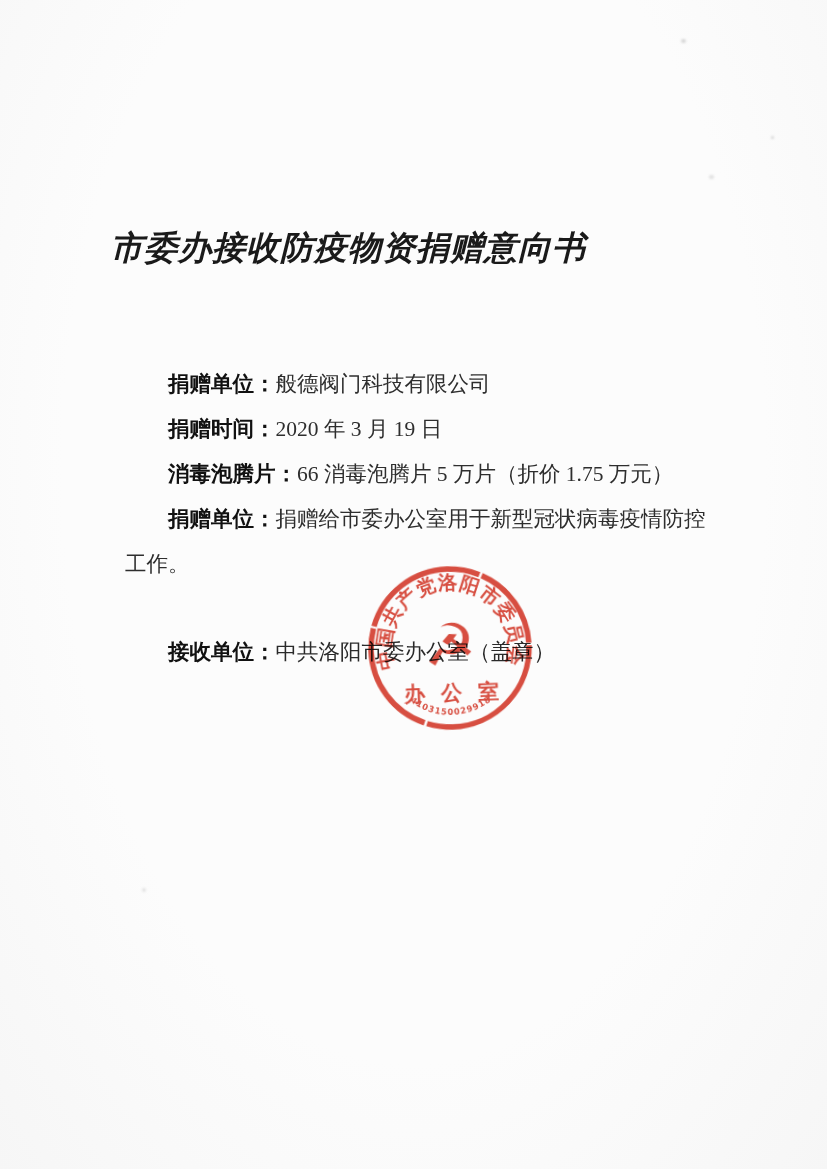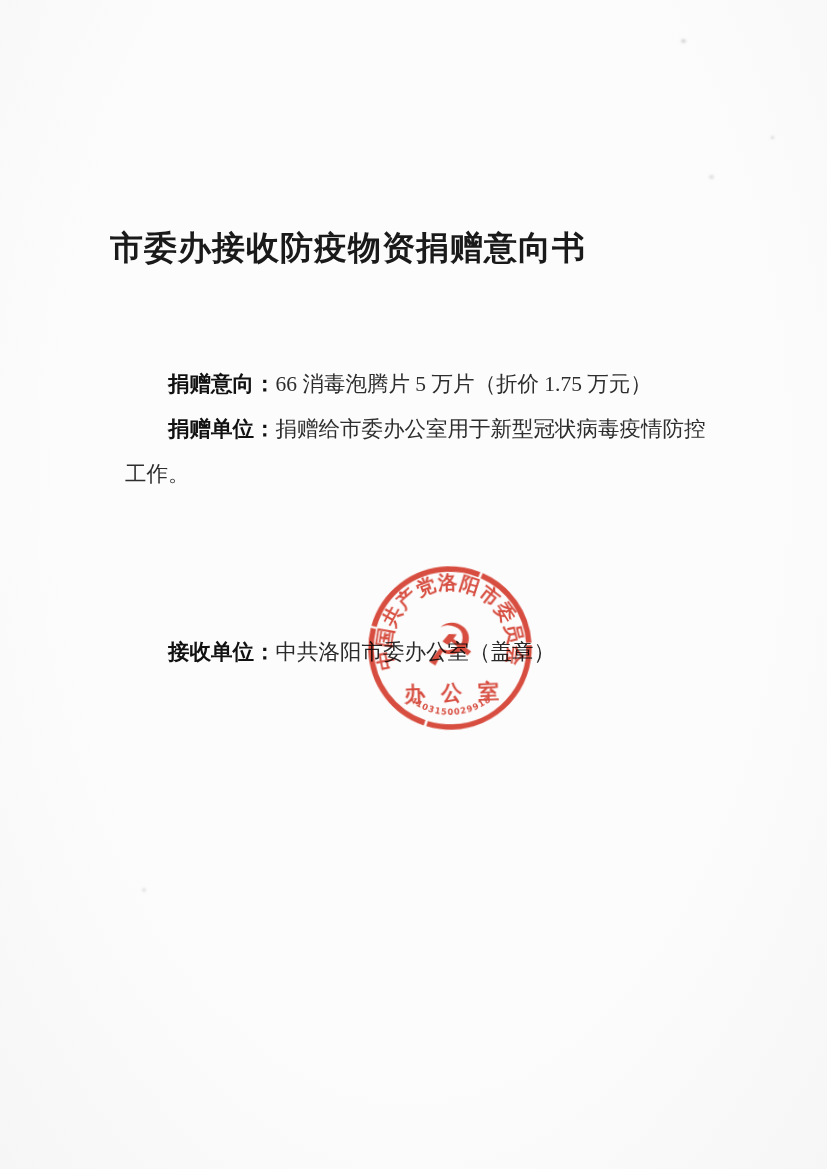--- a/index.html
+++ b/index.html
@@ -19,20 +19,21 @@
   .doc-title {
     position: absolute;
     top: 224px; left: 0; width: 696px;
     margin: 0;
     text-align: center;
     font-size: 33px;
     line-height: 48px;
     font-weight: 700;
     letter-spacing: 1px;
     color: #1a1a1a;
+    font-style: italic;
   }
   .doc-body {
     position: absolute;
     left: 125px; top: 362px;
     width: 586px;
     font-size: 21.5px;
     line-height: 45px;
     color: #2a2a2a;
   }
   .field {
@@ -87,21 +88,23 @@
   .speck.s4 { left: 142px; top: 888px; width: 4px; height: 4px; background:#e3e3e3; }
 </style>
 </head>
 <body>
 
 <div class="page">
 
   <h1 class="doc-title">市委办接收防疫物资捐赠意向书</h1>
 
   <div class="doc-body">
-    <p class="field"><span class="label">捐赠意向：</span><span class="value">66 消毒泡腾片 5 万片（折价 1.75 万元）</span></p>
+    <p class="field"><span class="label">捐赠单位：</span><span class="value">般德阀门科技有限公司</span></p>
+    <p class="field"><span class="label">捐赠时间：</span><span class="value">2020 年 3 月 19 日</span></p>
+    <p class="field"><span class="label">消毒泡腾片：</span><span class="value">66 消毒泡腾片 5 万片（折价 1.75 万元）</span></p>
     <p class="field"><span class="label">捐赠单位：</span><span class="value">捐赠给市委办公室用于新型冠状病毒疫情防控工作。</span></p>
   </div>
 
   <p class="receiver"><span class="label">接收单位：</span><span class="value">中共洛阳市委办公室（盖章）</span></p>
 
   <svg class="seal" viewBox="-90 -90 180 180" xmlns="http://www.w3.org/2000/svg">
     <defs>
       <path id="arcTop" d="M -56.1 18.2 A 59 59 0 1 1 56.1 18.2" fill="none"></path>
       <path id="arcBottom" d="M -42 52 A 67 67 0 0 0 42 52" fill="none"></path>
     </defs>

